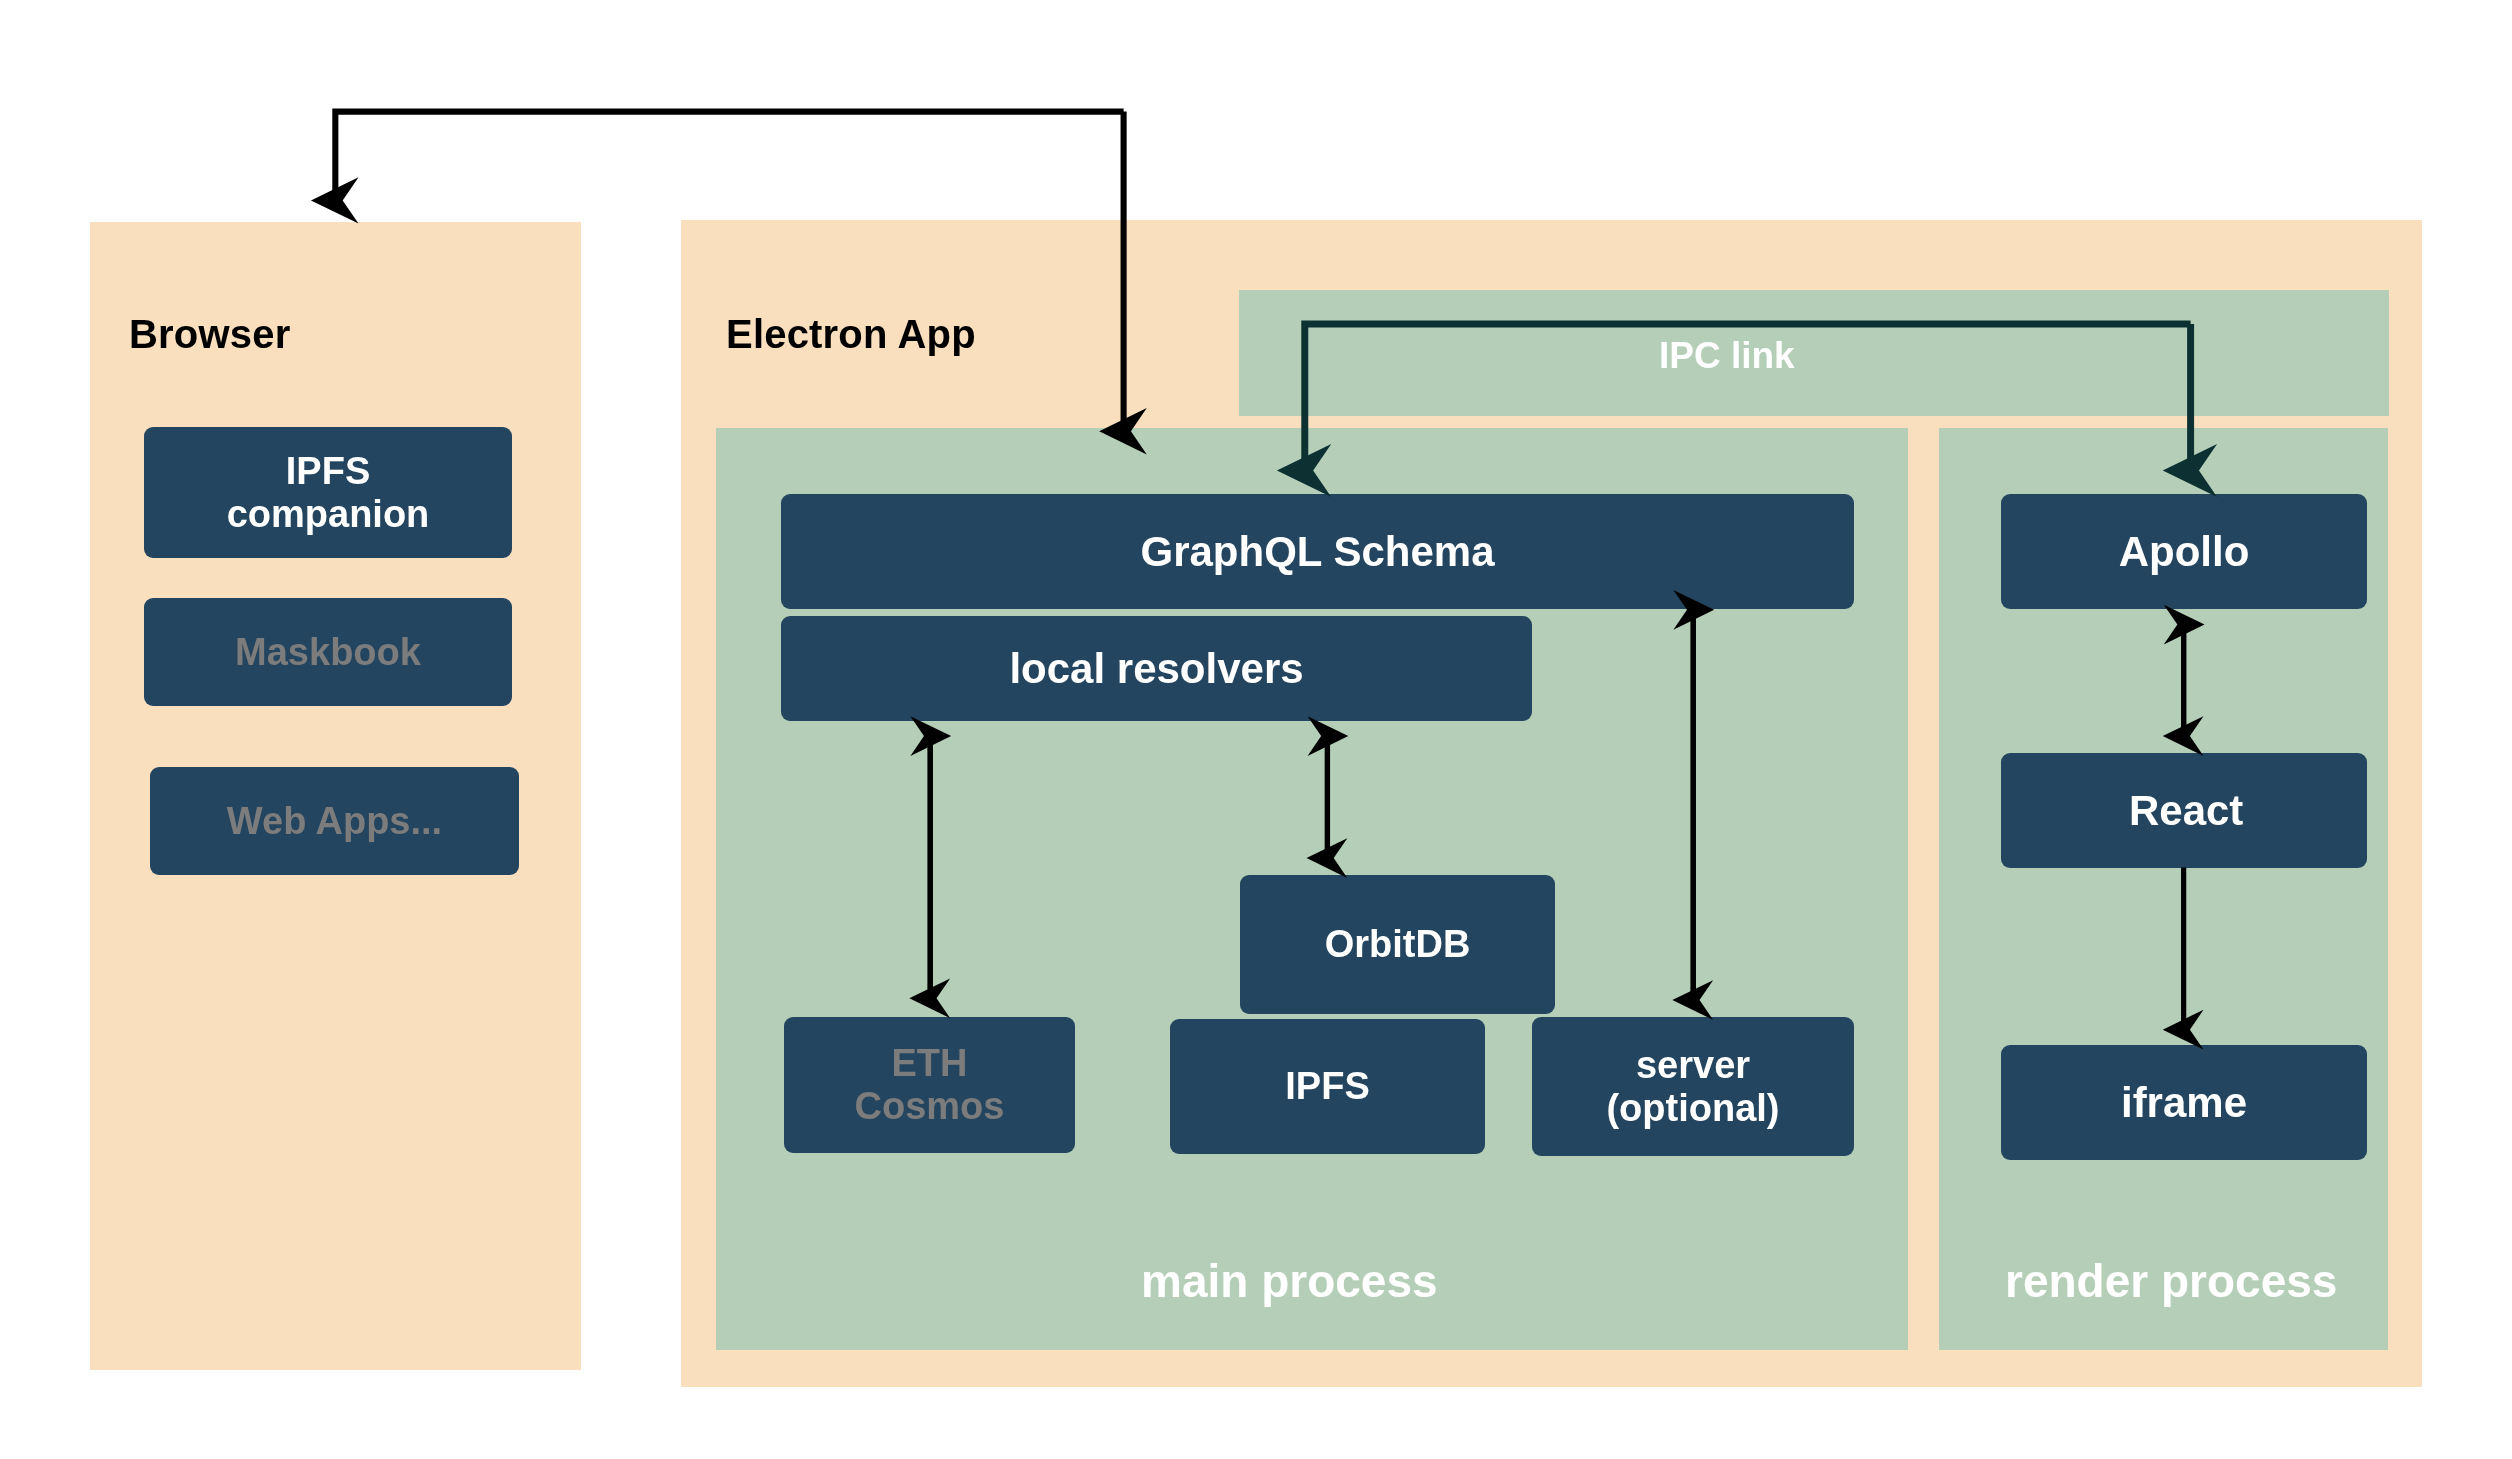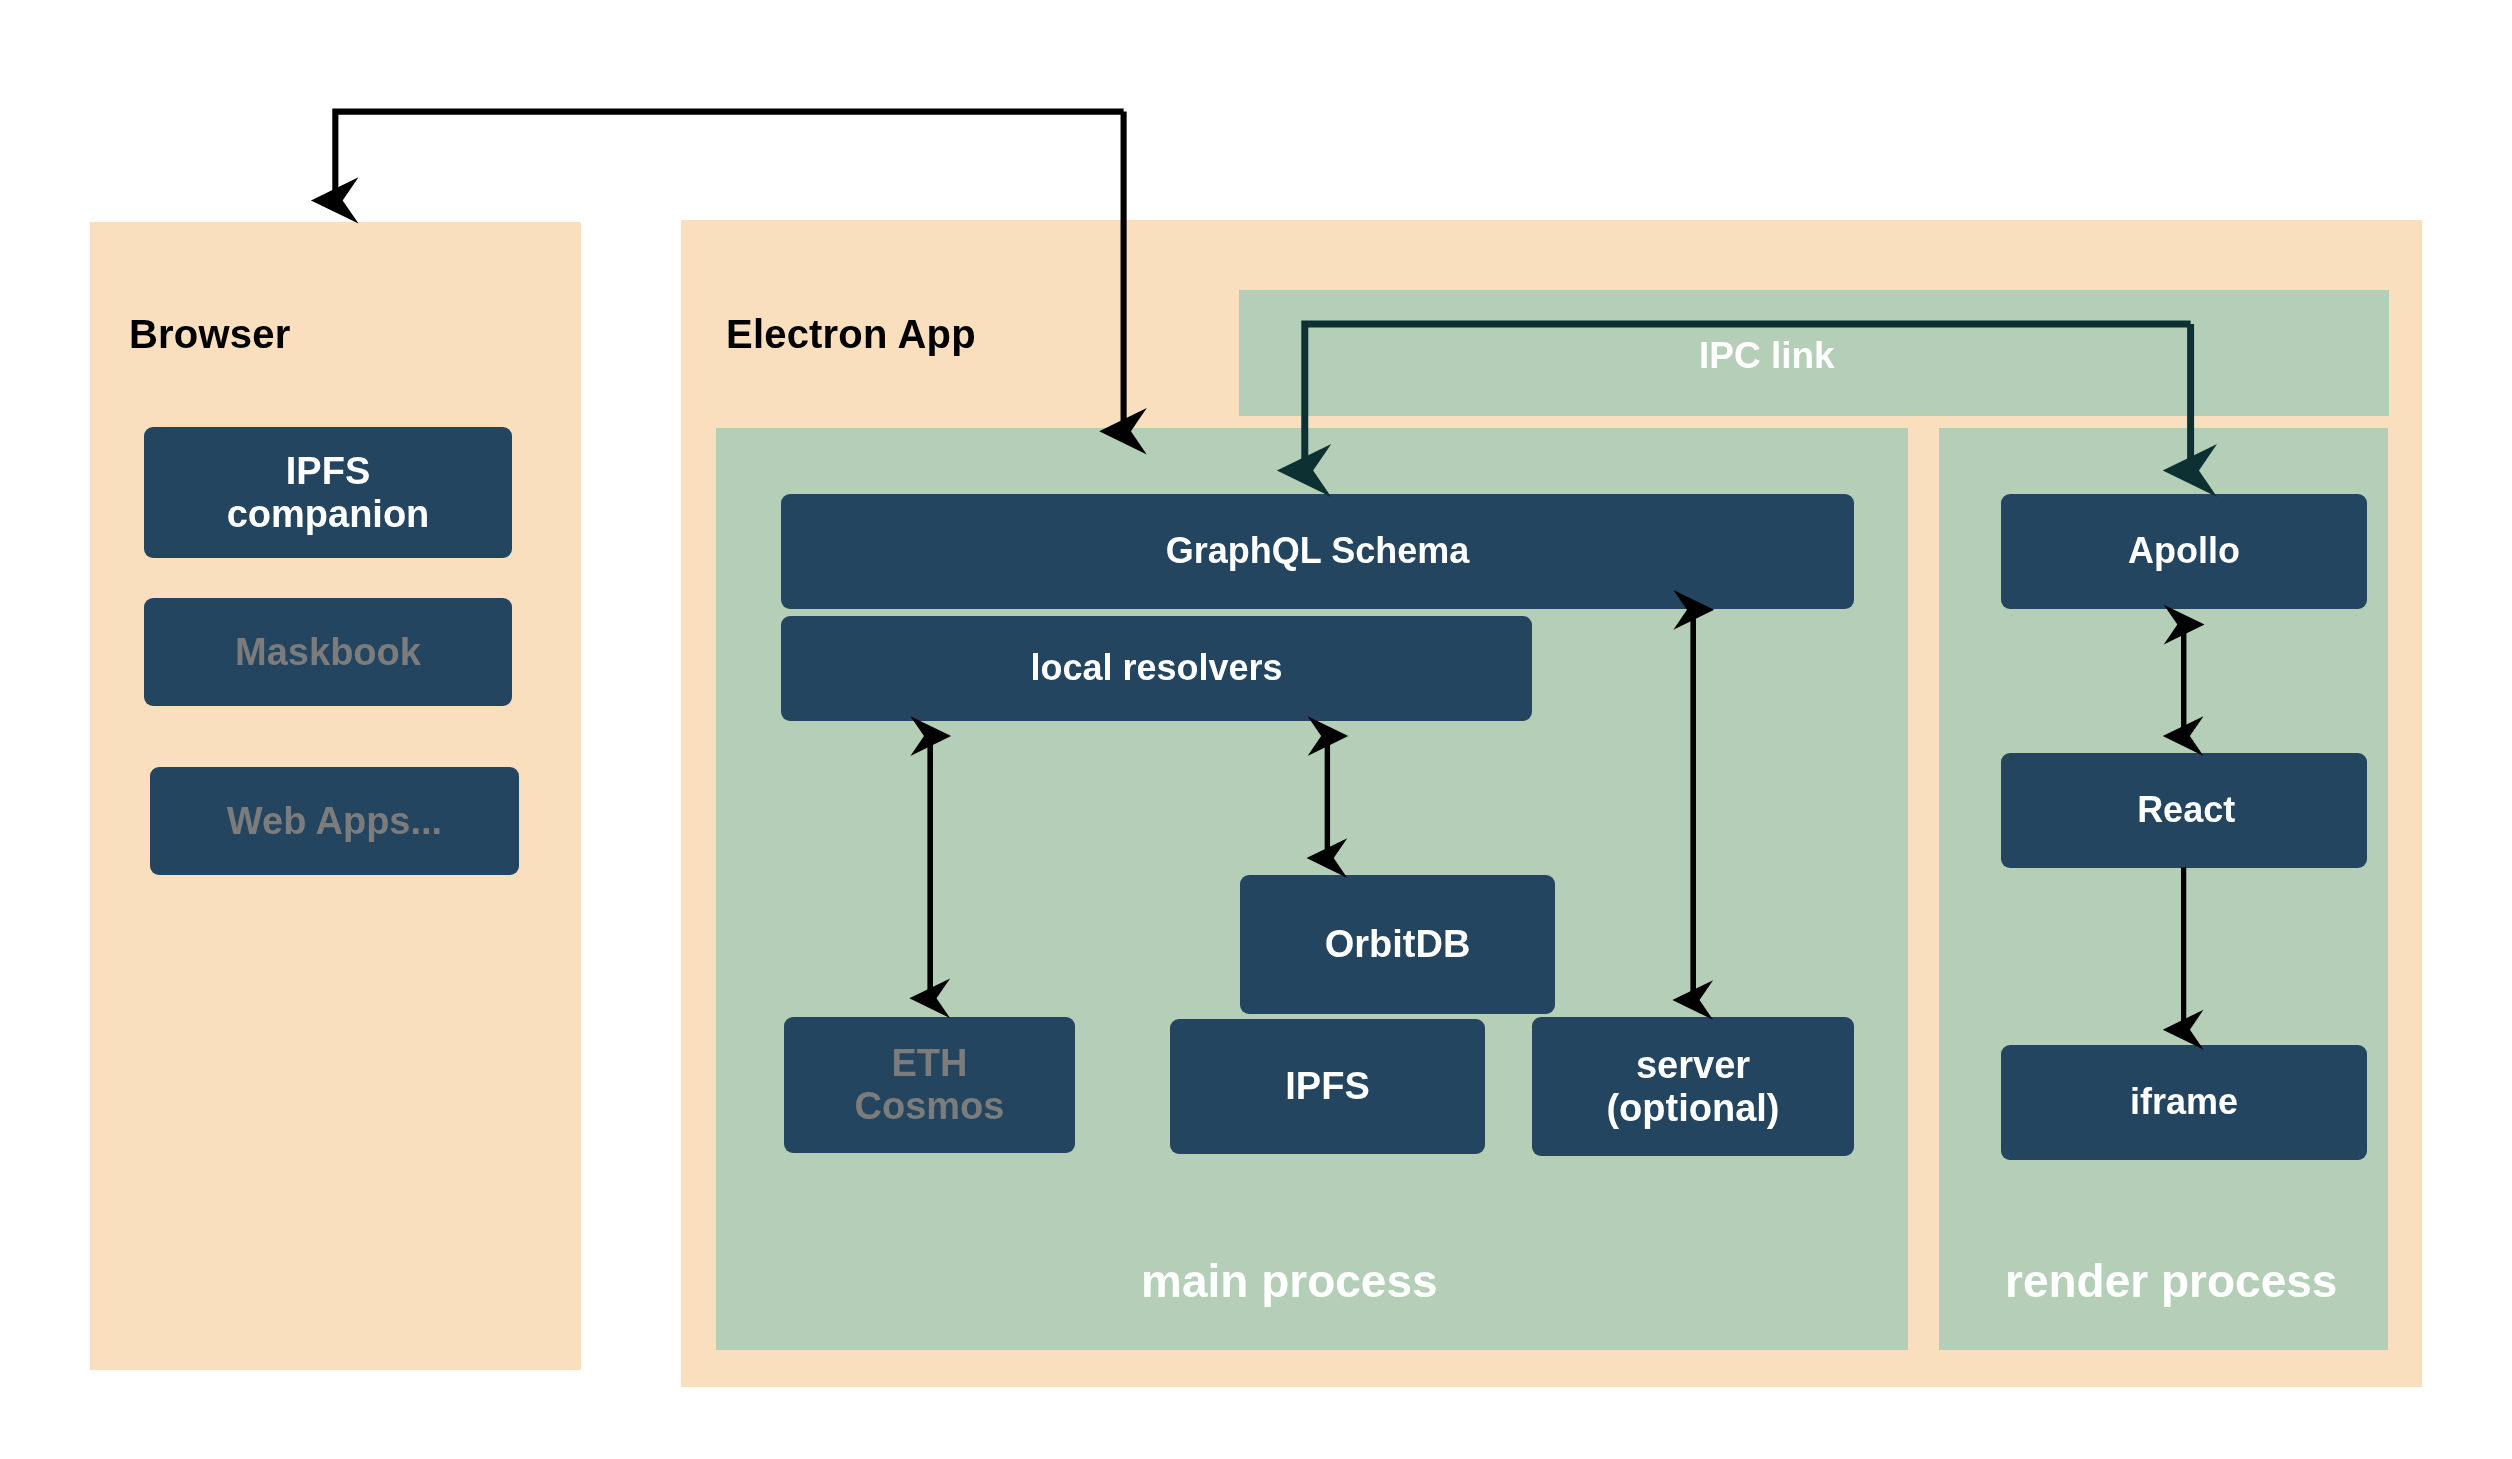--- a/index.html
+++ b/index.html
@@ -48,36 +48,35 @@
     font-weight: bold;
     font-size: 38px;
     line-height: 1.12;
     color: #ffffff;
     padding: 3.5px 8.7px;
   }
   .node.dim {
     color: #7c7c7c;
   }
   .node.big {
-    font-size: 36px;
+    font-size: 42px;
   }
   .proc-label {
     position: absolute;
     color: #ffffff;
     font-weight: bold;
     font-size: 46px;
     white-space: nowrap;
   }
   .ipc-label {
     position: absolute;
     color: #ffffff;
     font-weight: bold;
     font-size: 37px;
     white-space: nowrap;
-    margin-left: 40px;
   }
   svg.edges {
     position: absolute;
     left: 0;
     top: 0;
     width: 2512px;
     height: 1460px;
     pointer-events: none;
   }
 </style>

